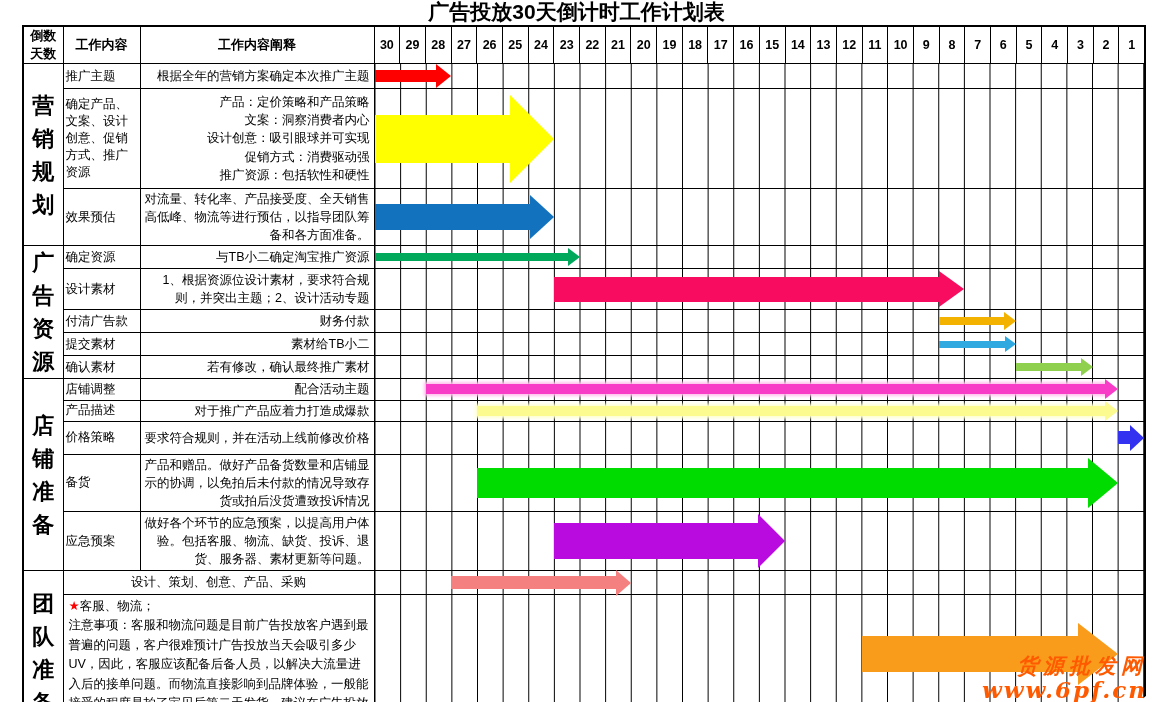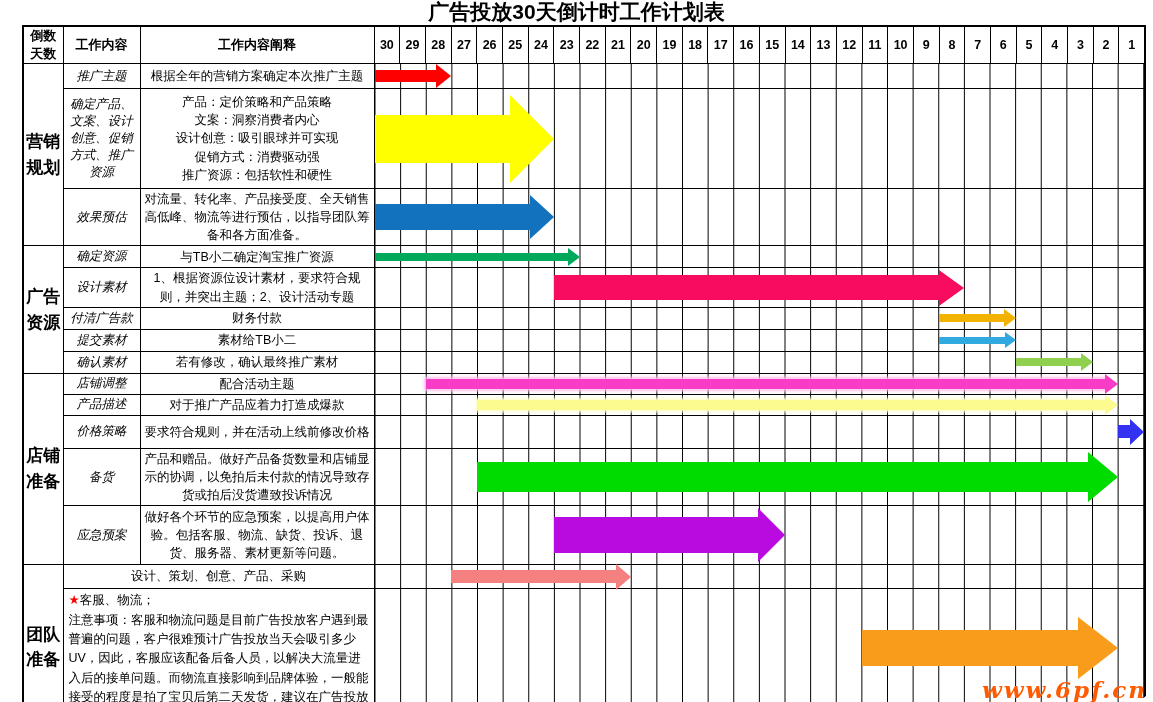--- a/index.html
+++ b/index.html
@@ -5,23 +5,23 @@
   * { margin:0; padding:0; box-sizing:border-box; }
   body { font-family:"Liberation Sans","DejaVu Sans",sans-serif; background:#fff; }
   .page { position:relative; width:1153px; height:702px; background:#fff; overflow:hidden;border-radius:22px; }
   .title { position:absolute; top:0; left:0; width:1153px; text-align:center;
            font-size:21px; font-weight:bold; color:#000; line-height:24px; }
   table.plan { position:absolute; top:25px; left:22px; width:1124px;
                border-collapse:collapse; table-layout:fixed; border:2px solid #000; }
   th, td { border:1px solid #000; vertical-align:middle; color:#000; overflow:visible; }
   th { font-weight:bold; font-size:13px; text-align:center; white-space:pre-line; }
   th.day-th { font-size:12.5px; padding:0; }
-  .cat-cell { font-weight:bold; font-size:17px; text-align:center; white-space:pre-line; line-height:1.5; }
-  .task-cell { font-size:12.5px; text-align:center; padding:1px 2px; line-height:1.35;font-style:italic; }
-  .desc-cell { font-size:12.5px; text-align:center; padding:1px 4px; line-height:1.45; white-space:pre-line; }
+  .cat-cell { font-weight:bold; font-size:22px; text-align:center; white-space:pre-line; line-height:1.5; }
+  .task-cell { font-size:12.5px; text-align:left; padding:1px 2px; line-height:1.35; }
+  .desc-cell { font-size:12.5px; text-align:right; padding:1px 4px; line-height:1.45; white-space:pre-line; }
   .merged-center { font-size:12.5px; text-align:center; }
   .note-cell { font-size:12.5px; text-align:left; padding:2px 5px; line-height:1.55; vertical-align:top; }
   .note-cell .star { color:#ff0000; font-weight:bold; }
   .gantt { position:relative; padding:0;
            background-image:linear-gradient(90deg,#000 1px,transparent 1px);
            background-size:calc(100%/30) 100%; }
   .arrow { position:absolute; top:50%; transform:translateY(-50%);
            display:flex; align-items:center; pointer-events:none; }
   .abody { flex:1 1 auto; min-width:0; }
   .ahead { flex:0 0 auto; width:0; height:0; margin-left:-1px;
@@ -241,15 +241,16 @@
             <div class="arrow" style="left: 63.3333%; width: 33.3333%; top: 42%;">
               <div class="abody" style="height: 36px; background: rgb(249, 156, 28);"></div>
               <div class="ahead" style="border-top-width: 31px; border-bottom-width: 31px; border-left-width: 40px; border-left-color: rgb(249, 156, 28);"></div>
             </div>
           </td>
     </tr>
   </tbody>
     </table>
 
   <div class="watermark">
+    <div class="wm1">货源批发网</div>
     <div class="wm2">www.6pf.cn</div>
   </div>
 </div>
 
 </body></html>

